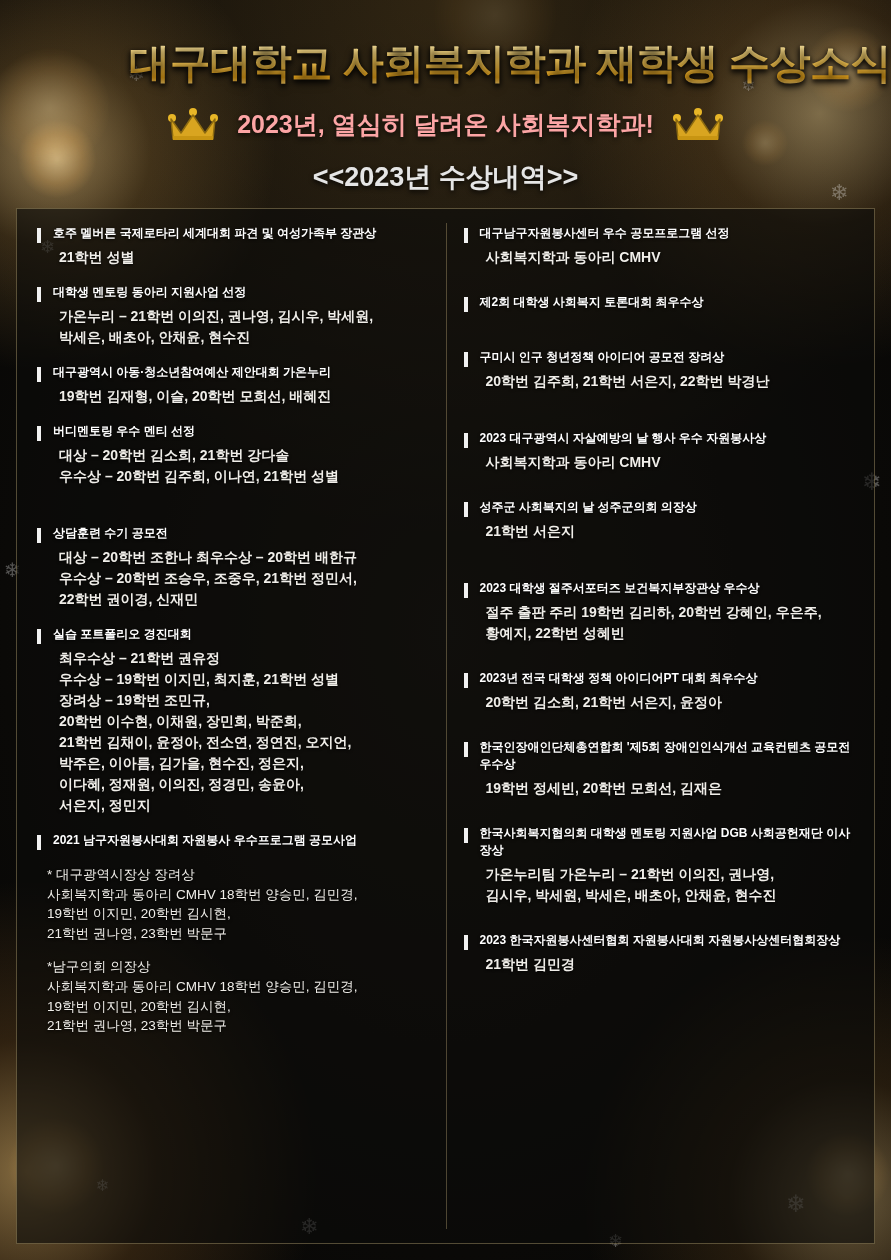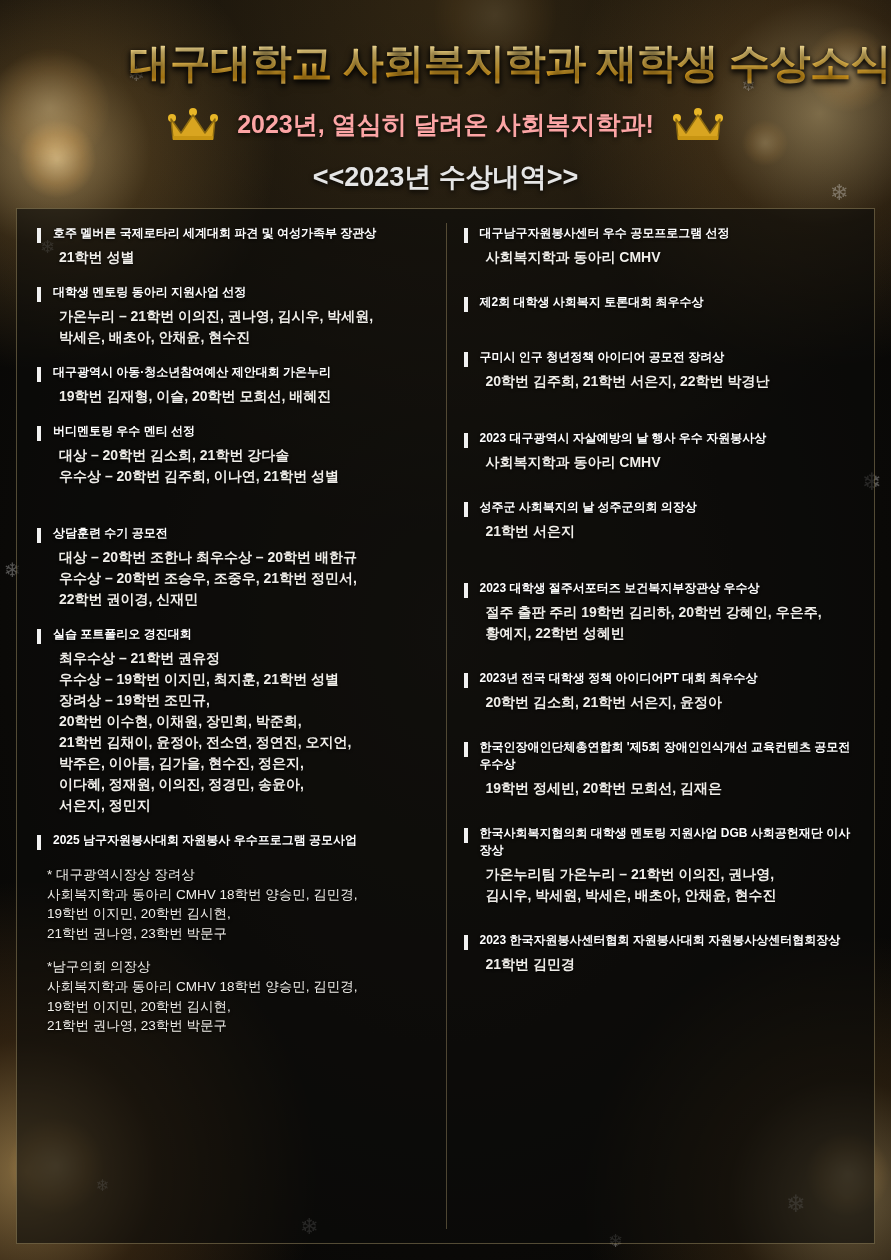--- a/index.html
+++ b/index.html
@@ -239,21 +239,21 @@
 우수상 – 19학번 이지민, 최지훈, 21학번 성별
 장려상  – 19학번 조민규,
            20학번 이수현, 이채원, 장민희, 박준희,
            21학번 김채이, 윤정아, 전소연, 정연진, 오지언,
                 박주은, 이아름, 김가을, 현수진, 정은지,
                 이다혜, 정재원, 이의진, 정경민, 송윤아,
                 서은지, 정민지</div>
     </div>
 
     <div class="entry">
-      <div class="entry-title">2025 남구자원봉사대회 자원봉사 우수프로그램 공모사업</div>
+      <div class="entry-title">2021 남구자원봉사대회 자원봉사 우수프로그램 공모사업</div>
     </div>
 
     <div class="note">* 대구광역시장상 장려상
    사회복지학과 동아리 CMHV 18학번 양승민, 김민경,
                          19학번 이지민,  20학번 김시현,
                          21학번 권나영, 23학번 박문구</div>
     <div class="note">*남구의회 의장상
    사회복지학과 동아리 CMHV 18학번 양승민, 김민경,
                         19학번 이지민, 20학번 김시현,
                         21학번 권나영, 23학번 박문구</div>

